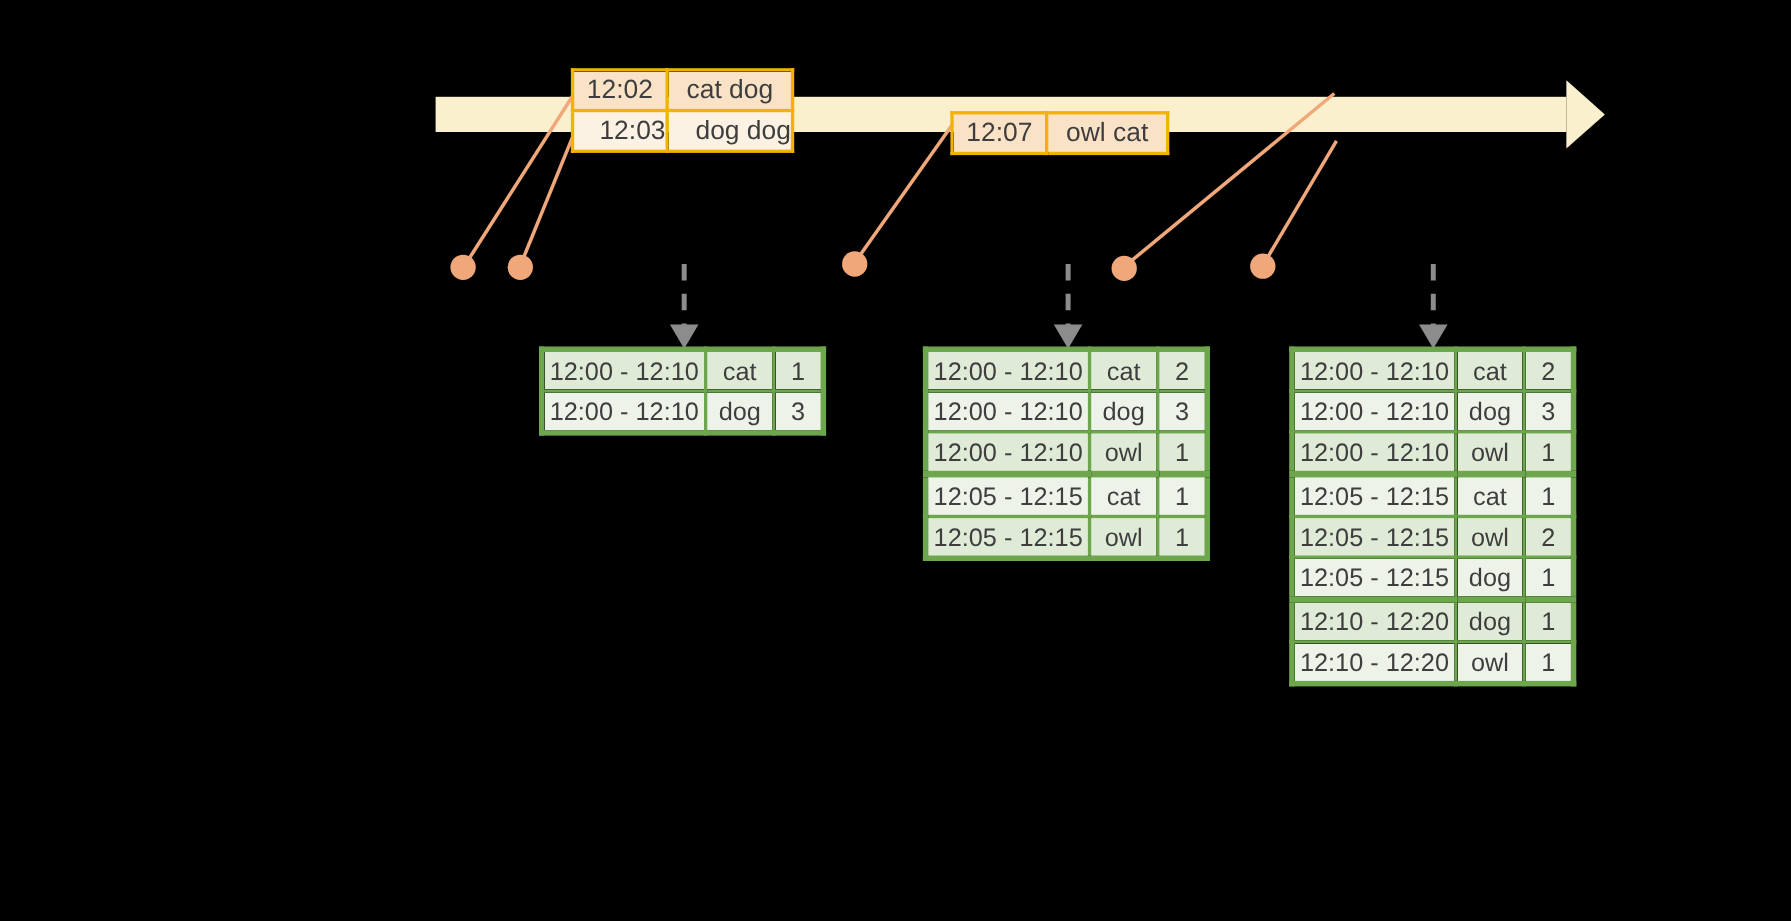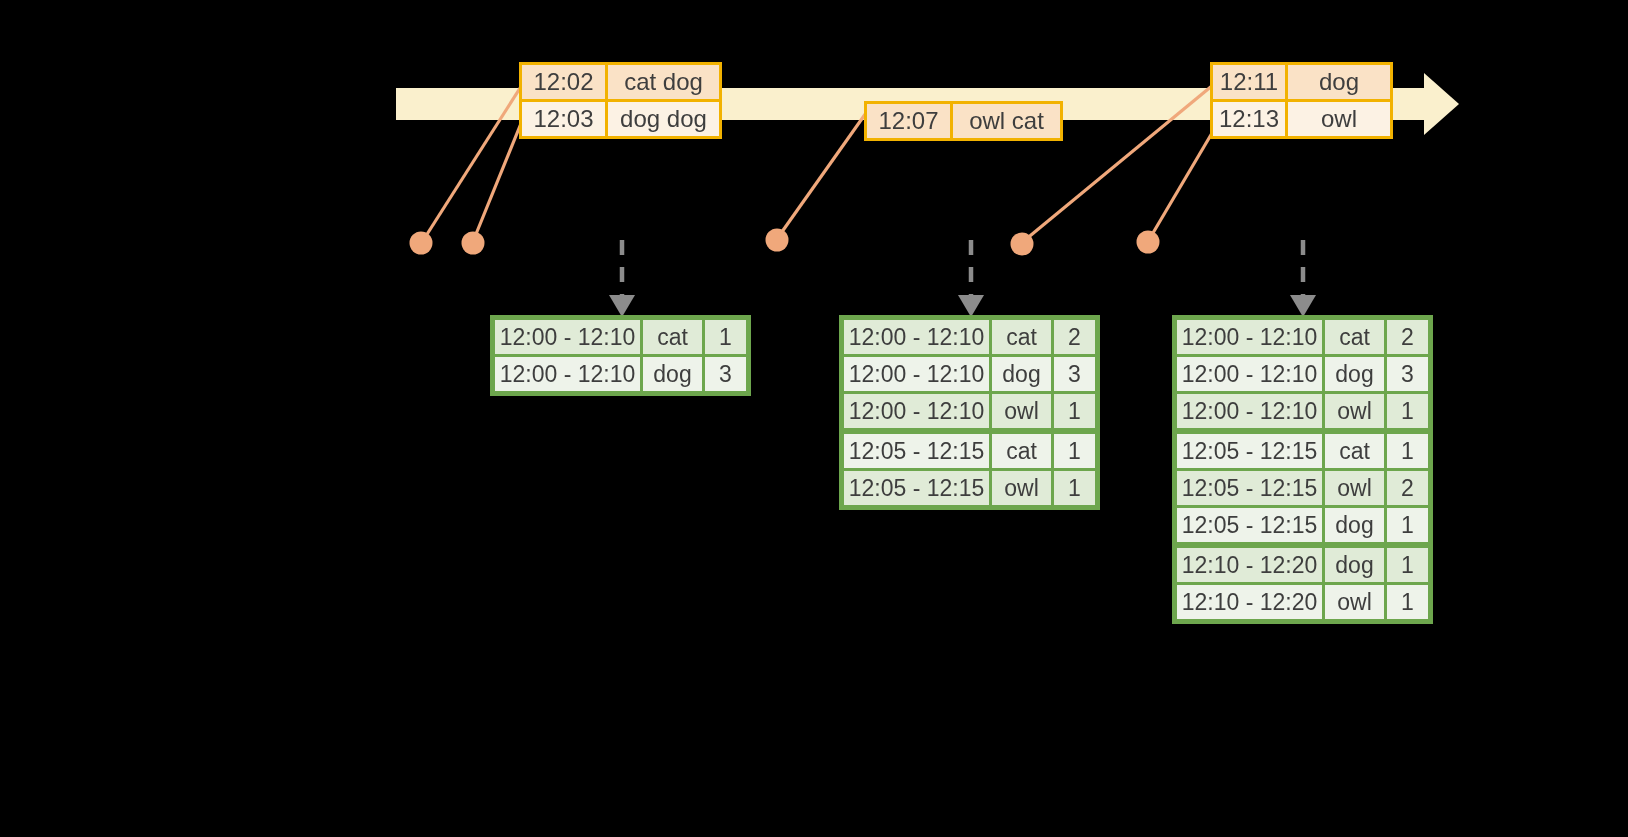--- a/index.html
+++ b/index.html
@@ -22,21 +22,21 @@
   
   table { position:absolute; border-collapse:collapse; table-layout:fixed; }
   td {
     padding:0; text-align:center; vertical-align:middle;
     color:var(--text,#3E3E3E); overflow:hidden; white-space:nowrap;
   }
 
   
   table.evt td { border:3px solid var(--event-border,#F2B200); font-size:24px; height:34px; }
   table.evt tr.row-a td { background:var(--event-row-alt1,#FAE2C6); }
-  table.evt tr.row-b td { background:var(--event-row-alt2,#FCF2E4); }
+  table.evt tr.row-b td { background:var(--event-row-alt2,#FCF2E4);text-align:right; }
   .evt-1 { left:519px; top:62px; }
   .evt-1 col:nth-child(1){ width:86px; }  .evt-1 col:nth-child(2){ width:114px; }
   .evt-2 { left:864px; top:79px;margin-top:22px; }
   .evt-2 col:nth-child(1){ width:86px; }  .evt-2 col:nth-child(2){ width:110px; }
   .evt-3 { left:1210px; top:62px; }
   .evt-3 col:nth-child(1){ width:75px; }  .evt-3 col:nth-child(2){ width:105px; }
 
   
   table.res { border:5px solid var(--result-border,#6DA64D); }
   table.res td { border:3px solid var(--result-border,#6DA64D); font-size:23px; height:34px; }
@@ -103,36 +103,20 @@
         <col>
       </colgroup>
     <tbody>
         <tr class="row-a">
           <td>12:07</td>
           <td>owl cat</td>
         </tr>
       </tbody>
   </table>
 
-  <table class="evt evt-3">
-    <colgroup>
-        <col>
-        <col>
-      </colgroup>
-    <tbody>
-        <tr class="row-a">
-          <td>12:11</td>
-          <td>dog</td>
-        </tr>
-        <tr class="row-b">
-          <td>12:13</td>
-          <td>owl</td>
-        </tr>
-      </tbody>
-  </table>
 
   <table class="res res-1">
     <colgroup>
         <col>
         <col>
         <col>
       </colgroup>
     <tbody>
         <tr class="row-a">
           <td>12:00 - 12:10</td>

